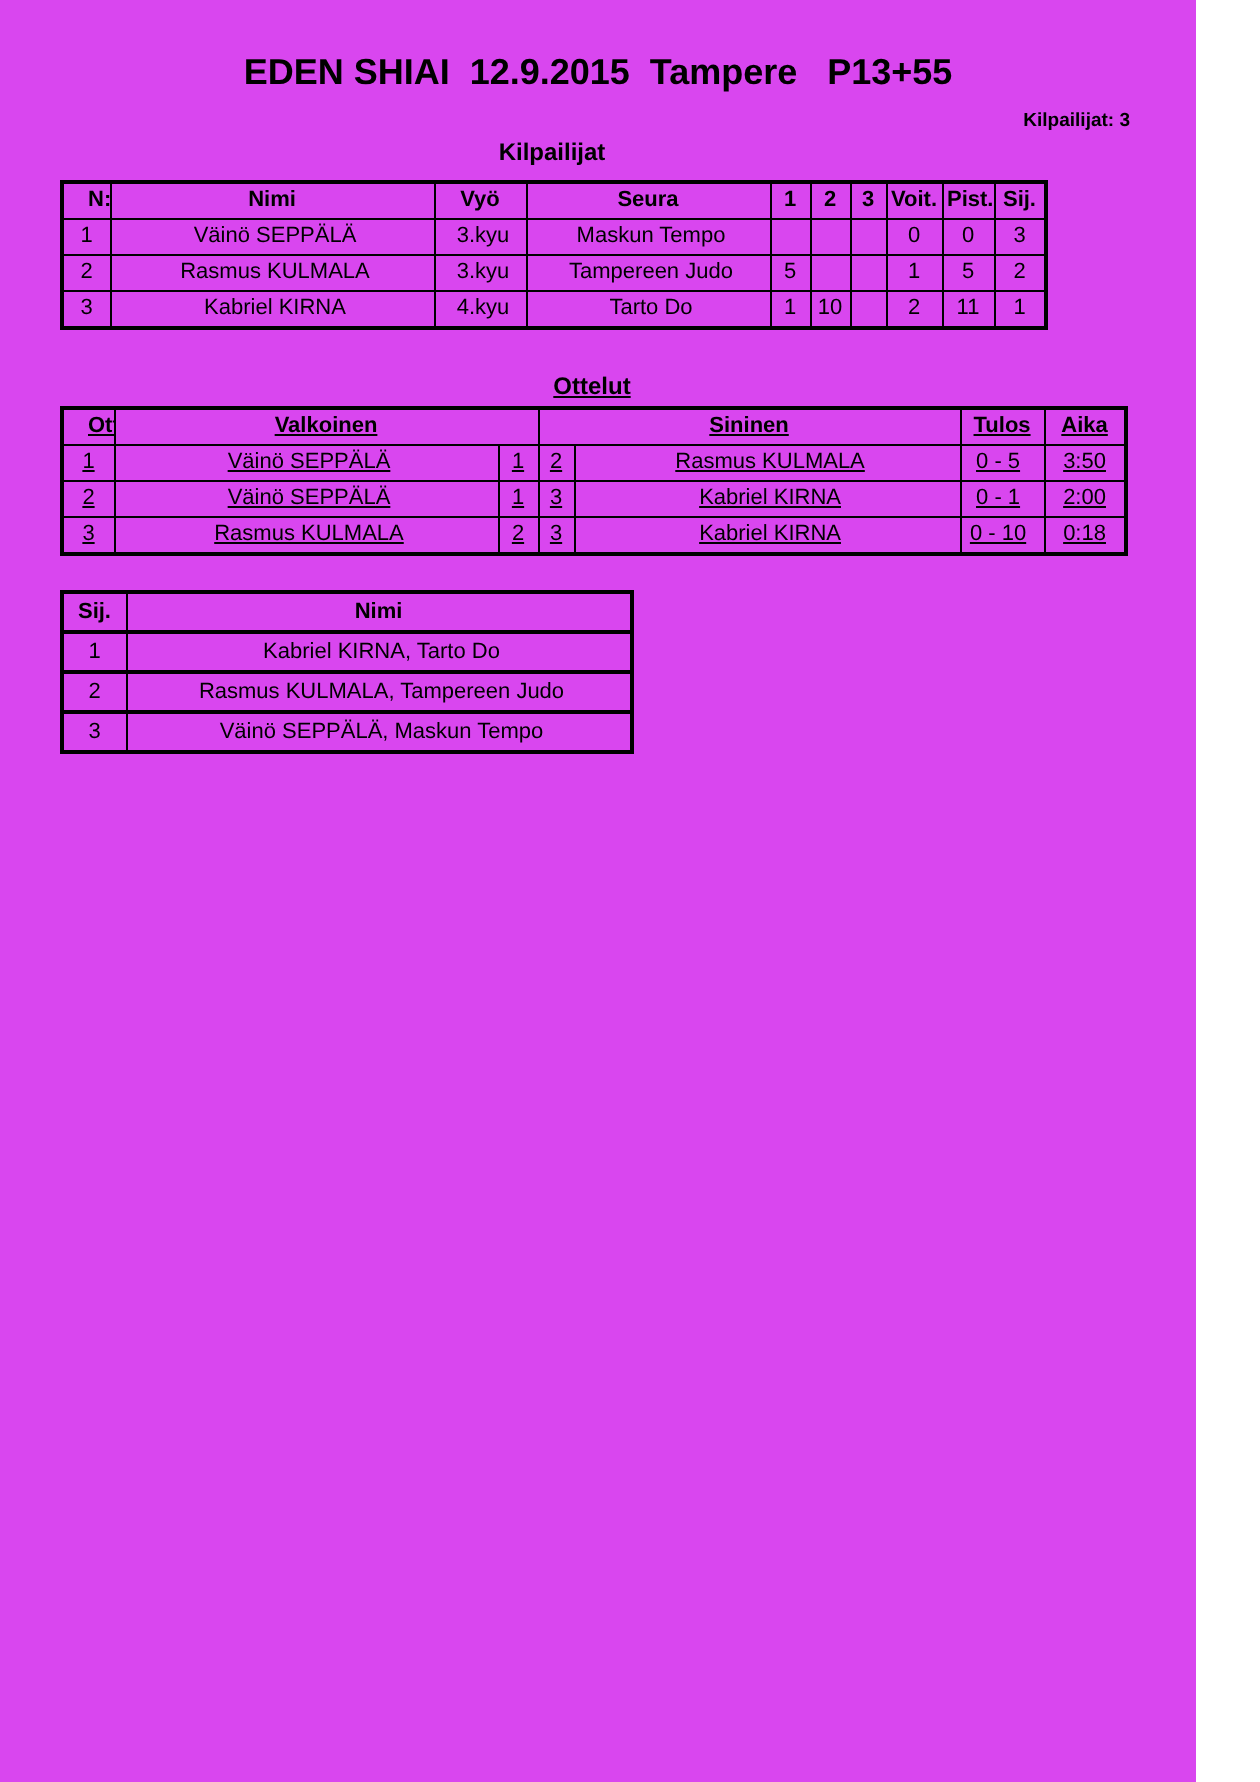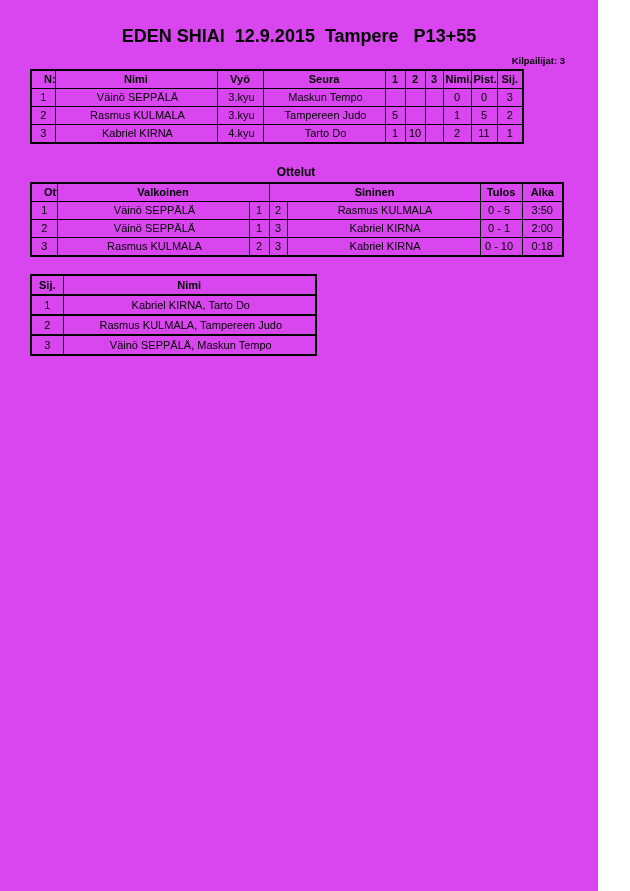--- a/index.html
+++ b/index.html
@@ -4,21 +4,21 @@
 <style>
   html,body{margin:0;padding:0;}
   body{width:630px;height:891px;background:#fff;color:#000;font-family:"Liberation Sans",sans-serif;}
   .page{position:relative;width:598px;height:891px;background:#d946ef;overflow:hidden;}
   .title{padding-top:26px;text-align:center;font-size:18px;font-weight:bold;white-space:pre;}
   .count{position:absolute;top:55px;right:33px;font-size:9.5px;font-weight:bold;text-align:right;}
   .sec{margin-left:30px;}
   .sec-title{font-weight:bold;font-size:12px;text-align:center;}
   #sec1{margin-top:22px;width:492px;}
   #sec1 .t{margin-top:7px;}
-  #sec2{margin-top:21px;width:532px;}
+  #sec2{margin-top:21px;width:532px;text-decoration:underline;}
   #sec2 .t{margin-top:3px;}
   #sec3{margin-top:17px;width:285px;}
   #sec3 .t{margin-top:4px;}
   table.t{border-collapse:collapse;table-layout:fixed;border:2px solid #000;}
   .t th,.t td{border:1px solid #000;height:17px;padding:0 2px;font-size:11px;line-height:13px;text-align:center;vertical-align:middle;overflow:hidden;white-space:nowrap;}
   .t th{font-weight:bold;}
   .t .l{text-align:center;padding-left:5px;}
   .t .r{text-align:center;padding-right:6px;}
   .t .lh{text-align:left;padding-left:12px;}
   .t1{width:492px;}
@@ -30,20 +30,21 @@
 </style>
 </head>
 <body>
 
 <div class="page">
 
   <div class="title">EDEN SHIAI  12.9.2015  Tampere   P13+55</div>
   <div class="count">Kilpailijat: 3</div>
 
   <section class="sec" id="sec1">
+    <div class="sec-title">Kilpailijat</div>
     <table class="t t1">
       <colgroup>
         <col style="width:24px">
           <col style="width:162px">
           <col style="width:46px">
           <col style="width:122px">
         <col style="width:20px">
           <col style="width:20px">
           <col style="width:18px">
         <col style="width:28px">
@@ -52,21 +53,21 @@
       </colgroup>
       <thead>
         <tr>
           <th class="lh">N:o</th>
           <th>Nimi</th>
           <th>Vyö</th>
           <th>Seura</th>
           <th>1</th>
           <th>2</th>
           <th>3</th>
-          <th>Nimi.</th>
+          <th>Voit.</th>
           <th>Pist.</th>
           <th>Sij.</th>
         </tr>
       </thead>
       <tbody>
         <tr>
           <td>1</td>
           <td class="l">Väinö SEPPÄLÄ</td>
           <td class="l">3.kyu</td>
           <td class="l">Maskun Tempo</td>

